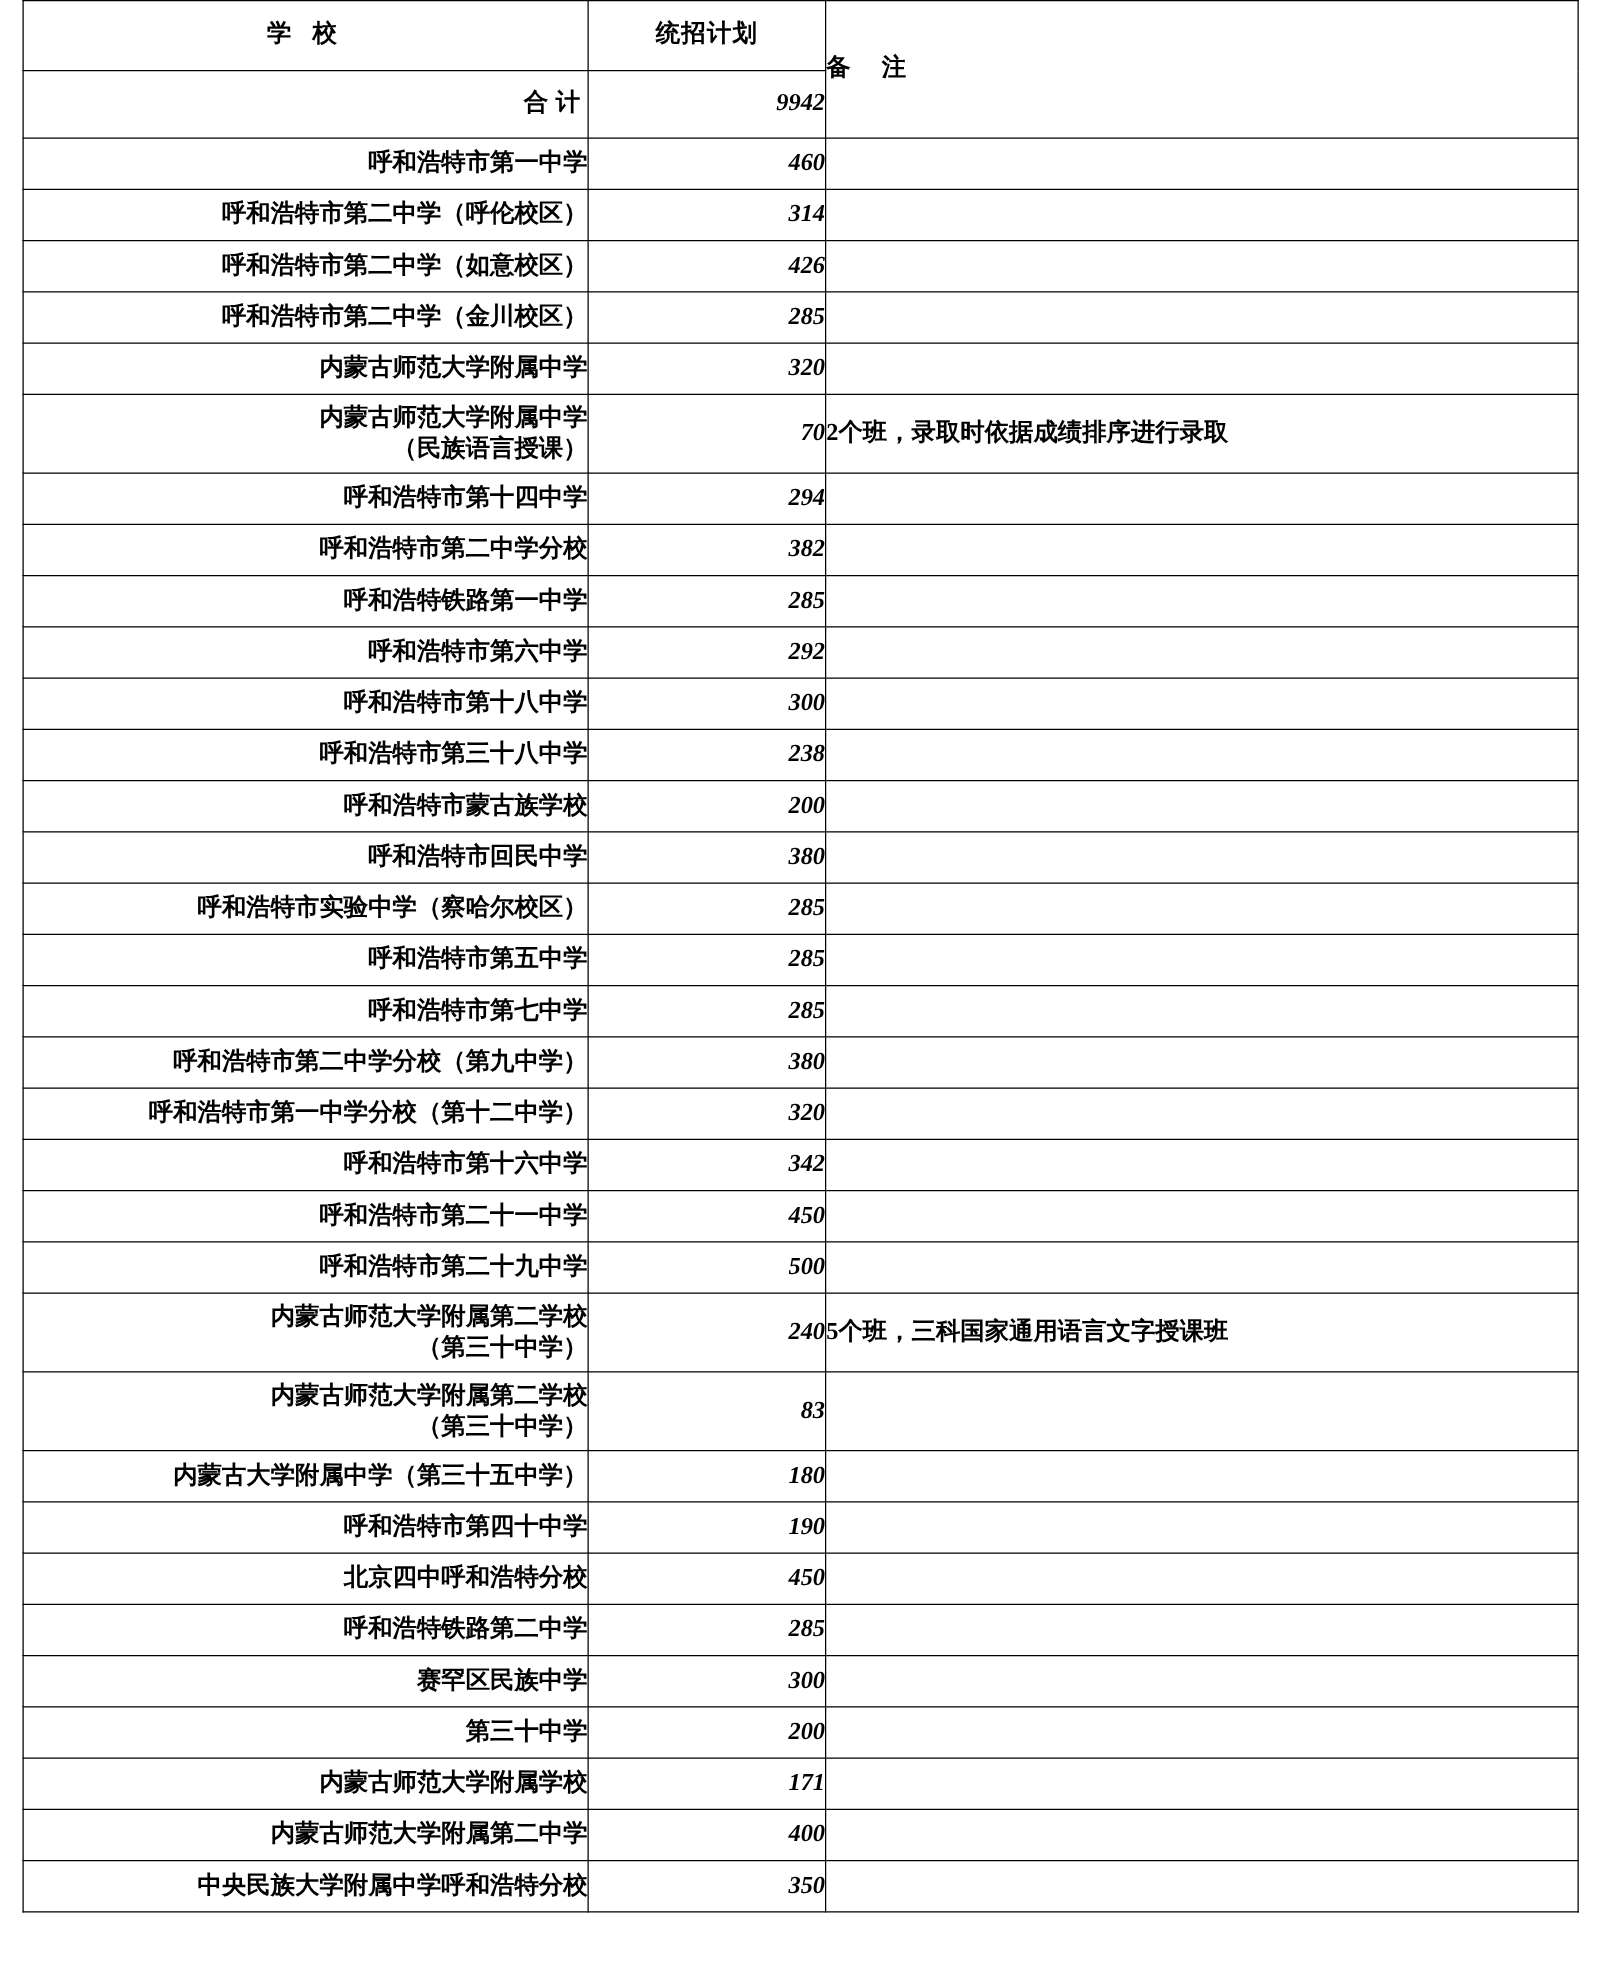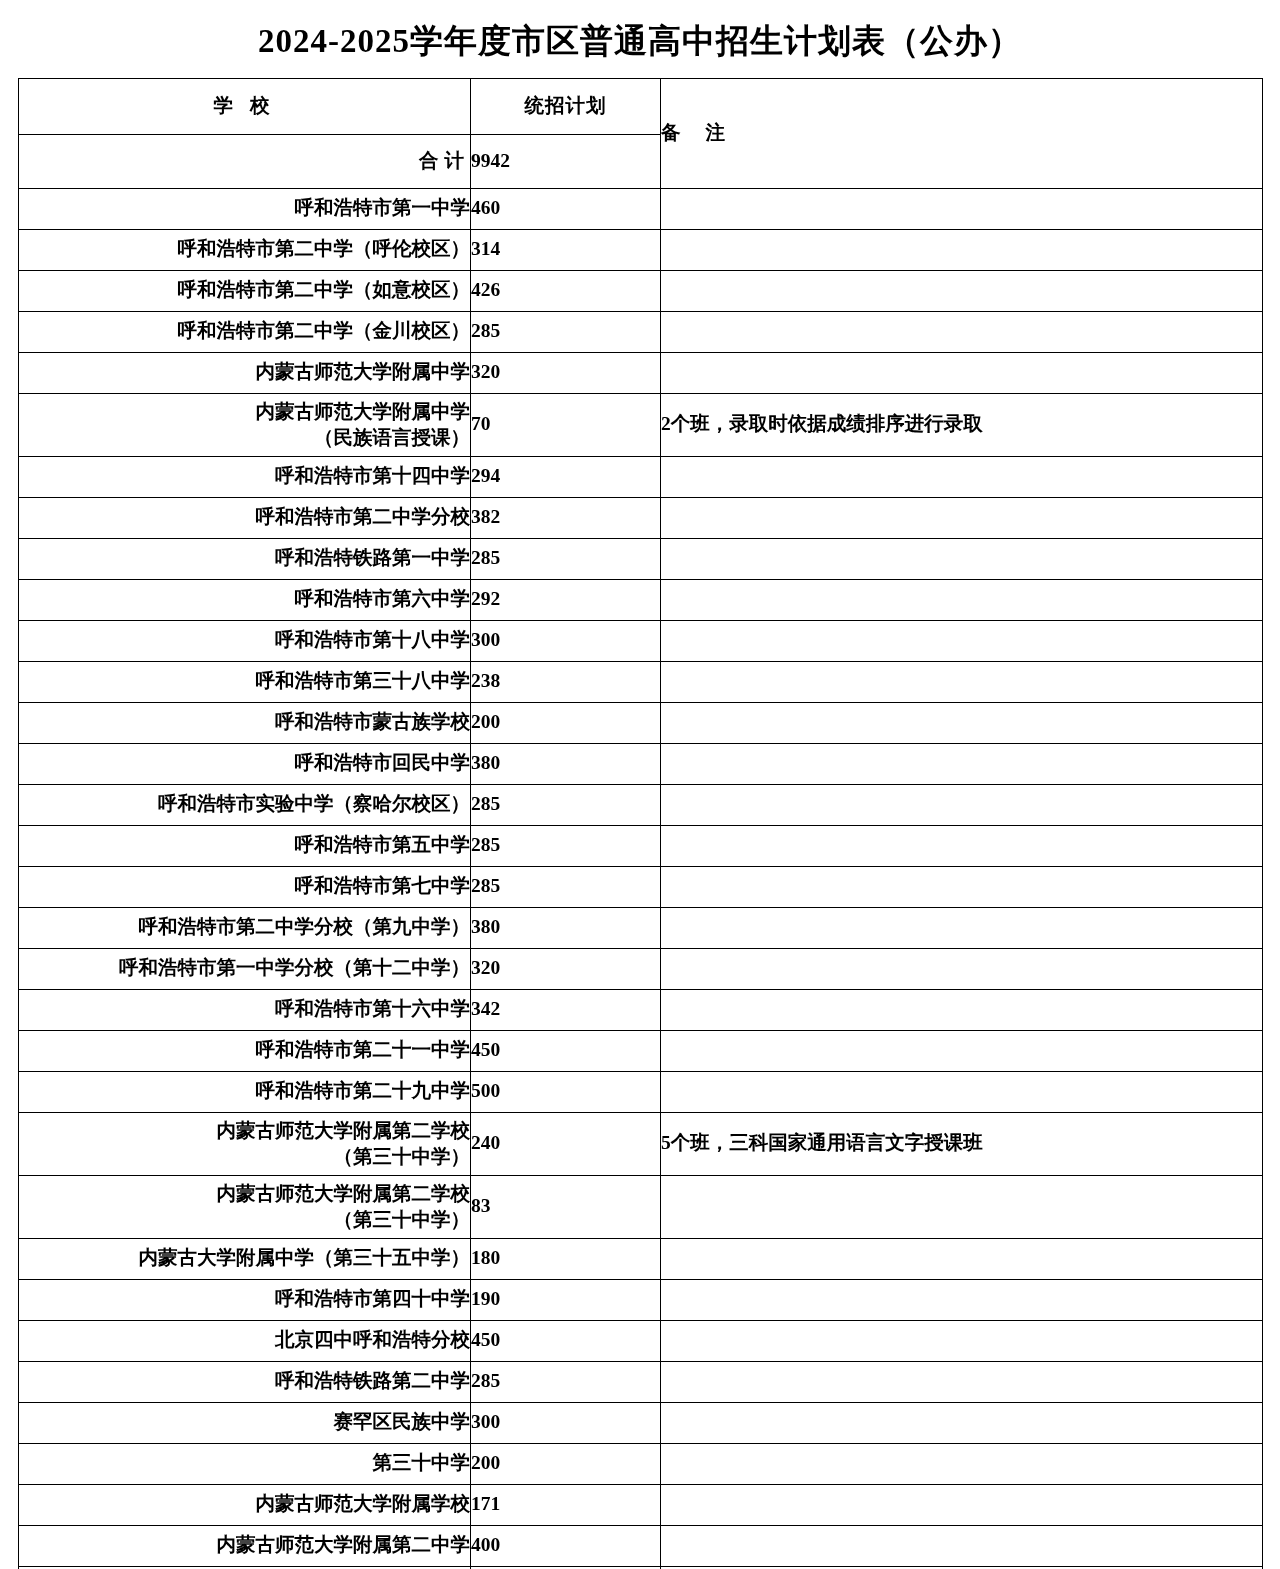--- a/index.html
+++ b/index.html
@@ -60,40 +60,40 @@
     height: 53px;
     font-size: 23px;
   }
   .row-total .cell-school { letter-spacing: 6px; }
 
   .cell-school {
     text-align: right;
     padding: 4px 6px;
   }
   .cell-quota {
-    text-align: left;
+    text-align: right;
+    font-style: italic;
   }
   .cell-note {
     text-align: left;
     padding-left: 6px;
     font-size: 20px;
     margin-top: 46px;
   }
   tr.data-row td { height: 40px; }
   tr.tall-row td { height: 62px; }
   .two-line {
     display: block;
     line-height: 1.3;
   }
 </style>
 </head>
 <body>
 
 <div class="page">
-  <div class="doc-title">2024-2025学年度市区普通高中招生计划表（公办）</div>
 
   <table class="plan">
     <colgroup>
       <col class="c-school">
       <col class="c-quota">
       <col class="c-note">
     </colgroup>
     <tbody id="table-body">
       <tr>
         <td class="hdr-school">学  校</td>

